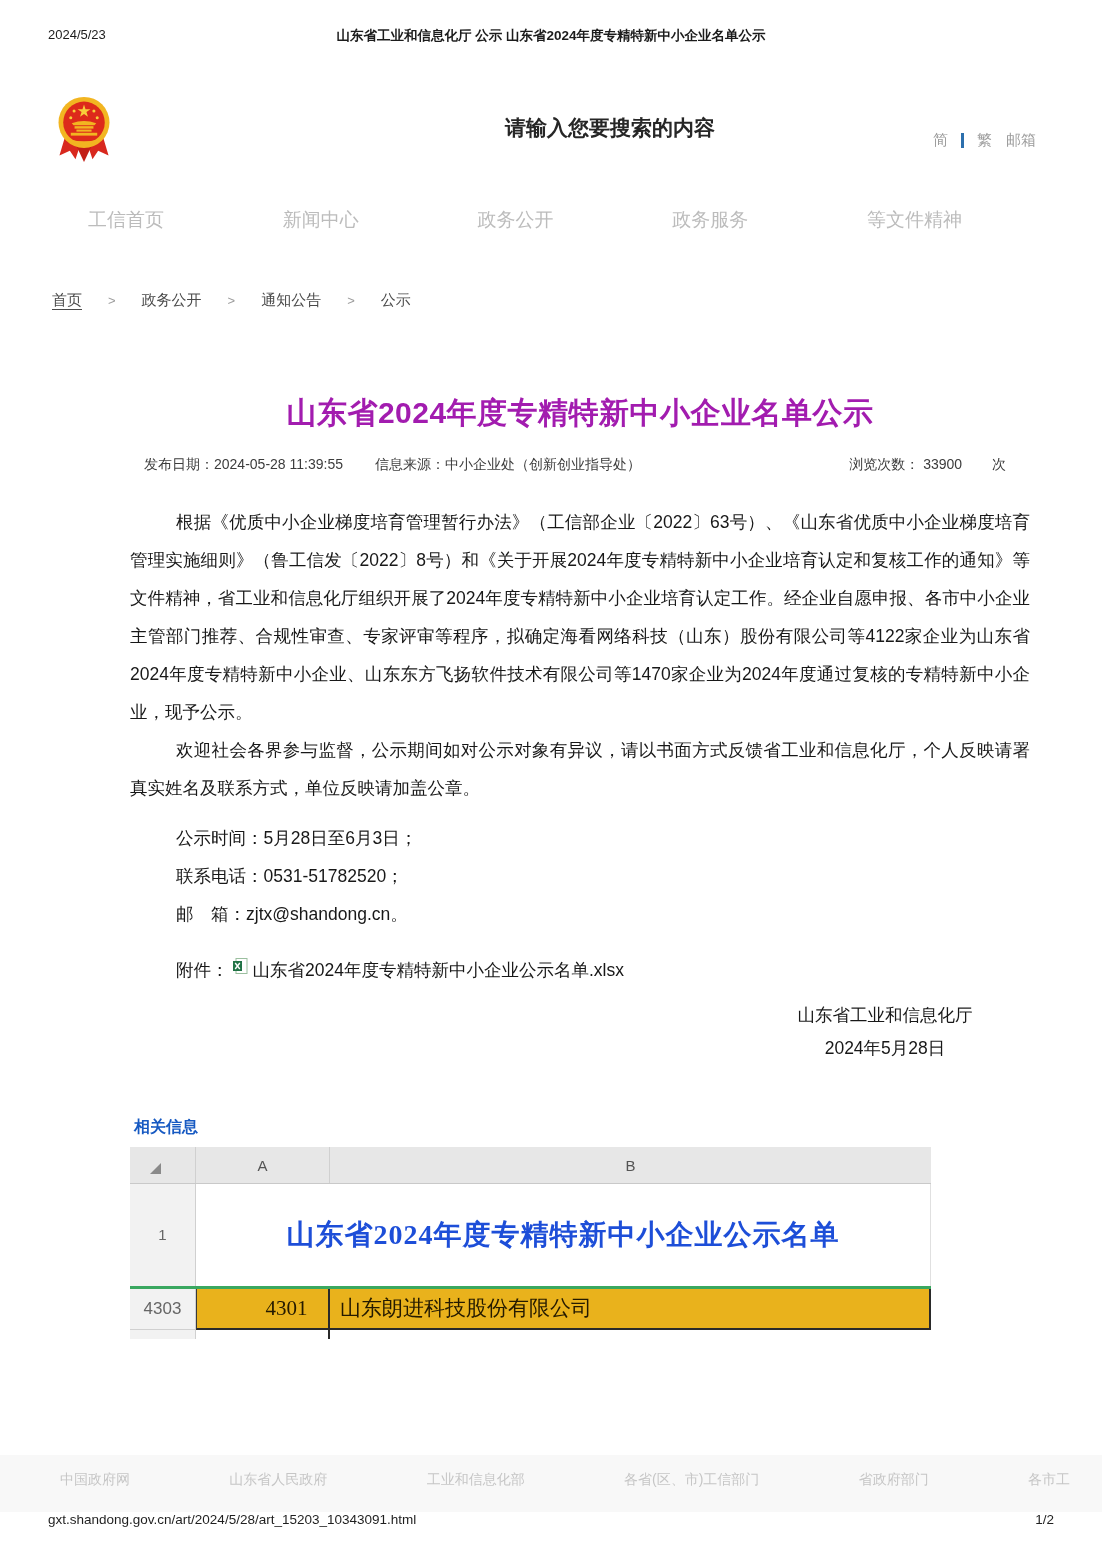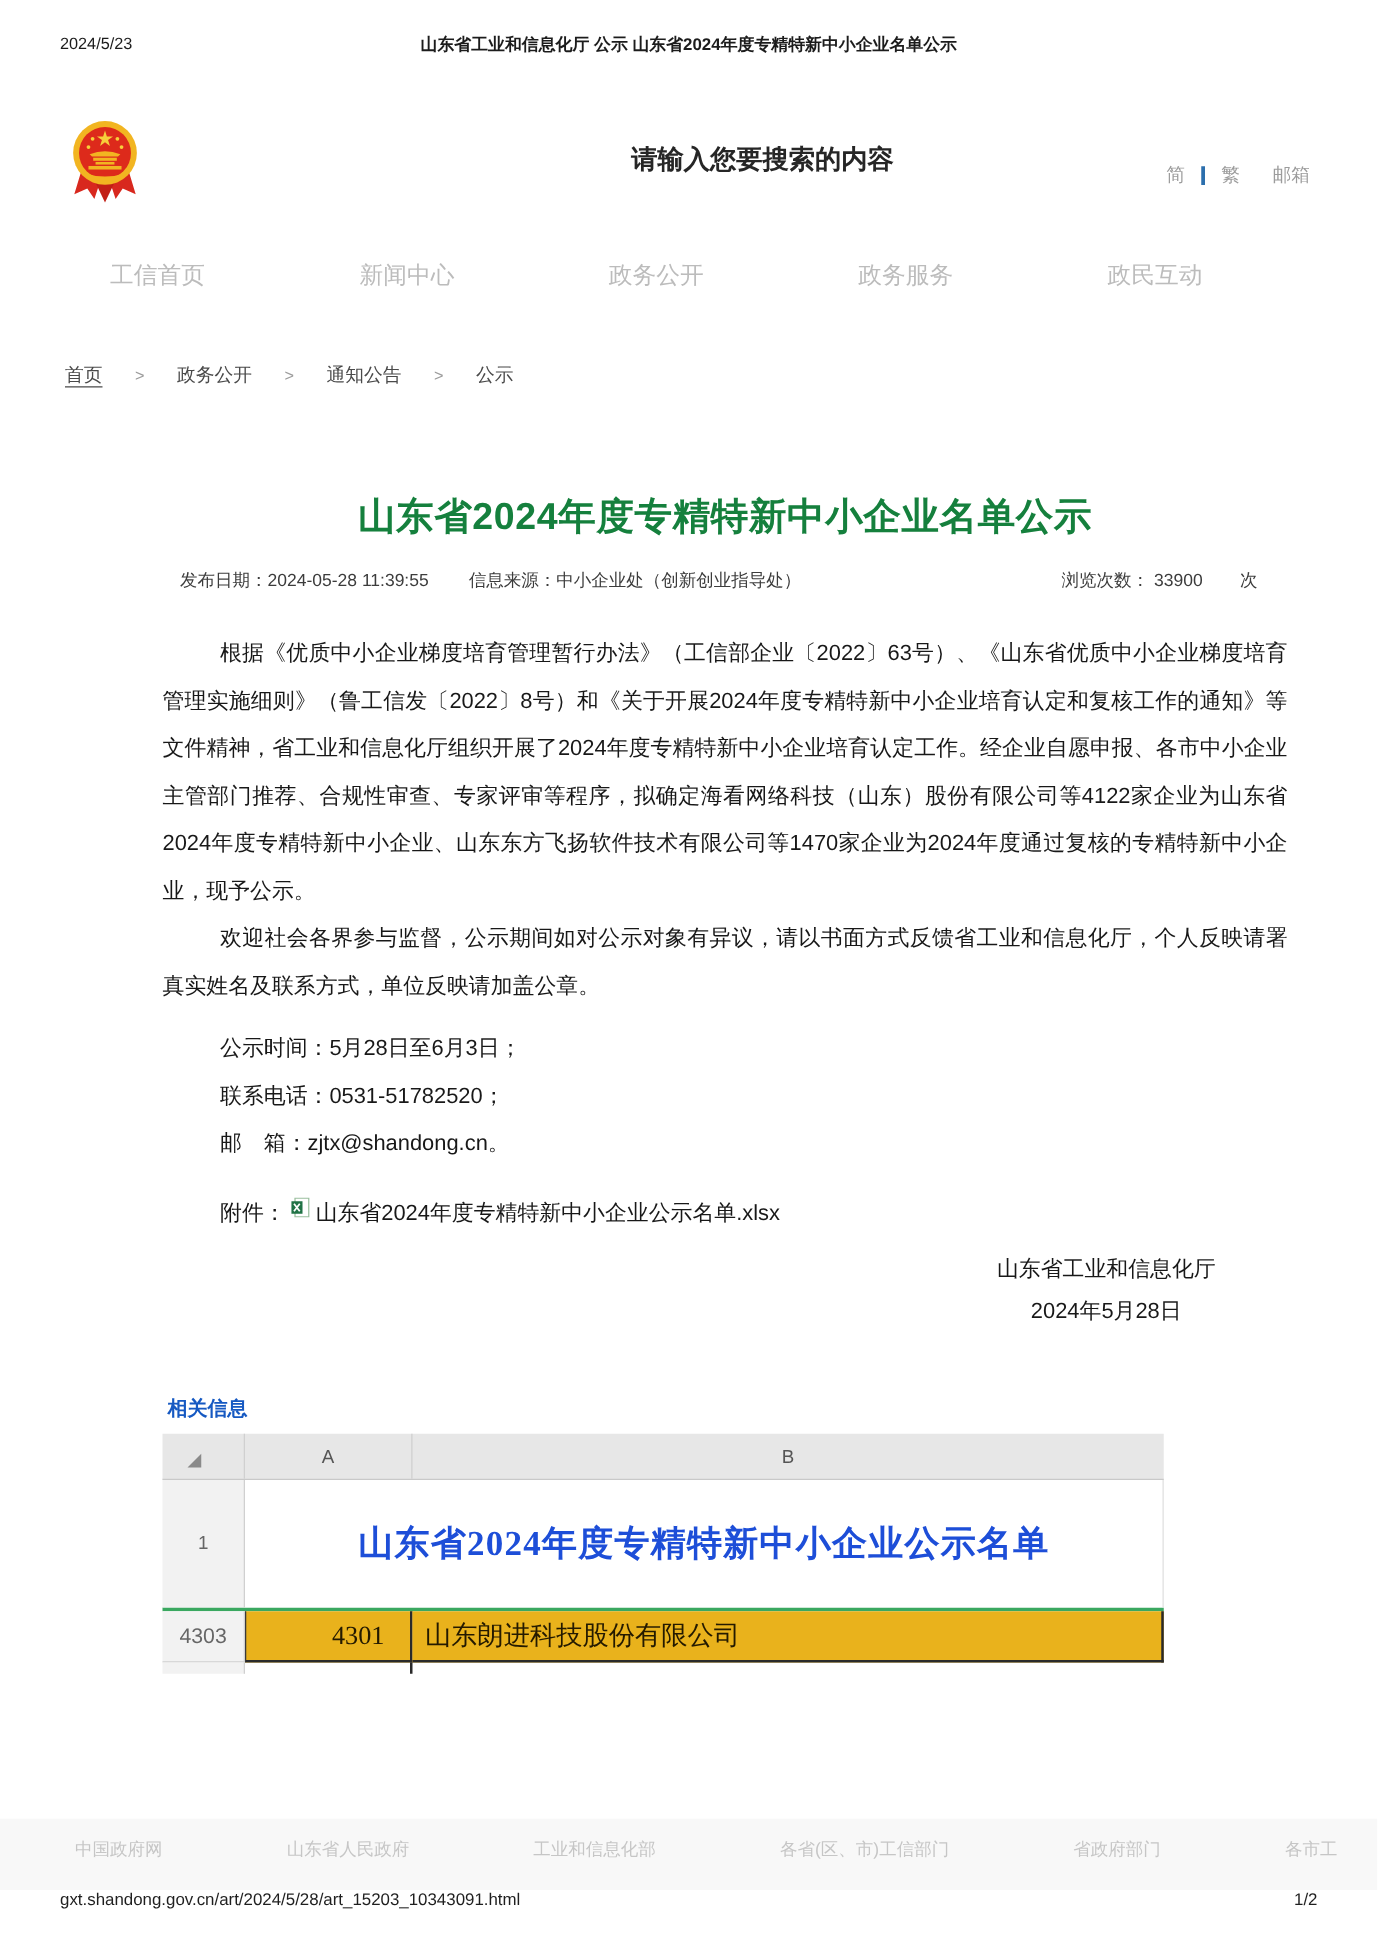--- a/index.html
+++ b/index.html
@@ -17,32 +17,32 @@
   
   .logo { position:absolute; left:55px; top:95px; width:58px; height:68px; }
   .search-input {
     position:absolute; left:440px; top:112px; width:340px; height:32px;
     border:none; outline:none; background:transparent; text-align:center;
     font-size:21px; font-weight:600; color:#262626; font-family:"Liberation Sans", sans-serif;
   }
   .search-input::placeholder { color:#262626; opacity:1; font-weight:600; }
   .lang-switch { position:absolute; left:933px; top:131px; display:flex; align-items:center; font-size:15px; color:#9c9c9c; }
   .lang-switch .sep { display:inline-block; width:3px; height:15px; background:#2c6fad; margin:0 13px; }
-  .lang-switch .mail { margin-left:26px; }
+  .lang-switch .mail { margin-left:14px; }
   
   .nav { position:absolute; left:88px; top:207px; width:874px; display:flex; justify-content:space-between;align-items:flex-end; }
   .nav-item { font-size:19px; color:#bcbcbc; cursor:pointer; }
   
   .breadcrumb { position:absolute; left:52px; top:291px; display:flex; align-items:center; font-size:15px; color:#4a4a4a; }
   .breadcrumb .crumb { margin-right:26px; cursor:pointer; }
   .breadcrumb .crumb.home { text-decoration:underline; text-underline-offset:4px; }
   .breadcrumb .bsep { margin-right:26px; color:#9c9c9c; font-size:13px; }
   
   .article { position:absolute; left:130px; top:0; width:900px; }
-  .art-title { position:absolute; top:393px; width:100%; text-align:center; font-size:30px; font-weight:700; color:#15803d; letter-spacing:.5px; }
+  .art-title { position:absolute; top:393px; width:100%; text-align:center; font-size:30px; font-weight:700; color:#a21caf; letter-spacing:.5px; }
   .art-meta { position:absolute; top:456px; left:14px; right:24px; display:flex; font-size:14px; color:#3c3c3c; }
   .meta-src { margin-left:32px; }
   .meta-views { margin-left:auto; }
   .meta-views .unit { margin-left:26px; }
   .art-body { position:absolute; top:503px; width:100%; font-size:17.5px; line-height:38px; color:#181818; text-align:justify; }
   .art-body p { text-indent:46px; }
   .contact-block { margin-top:12px; }
   .contact-line { padding-left:46px; }
   .attachment-line { margin-top:18px; padding-left:46px; display:flex; align-items:center; }
   .attach-icon { width:15px; height:16px; margin:0 5px 0 4px; flex:0 0 auto; position:relative; top:-4px; }
@@ -110,21 +110,21 @@
     <span class="sep"></span>
     <span>繁</span>
     <span class="mail">邮箱</span>
   </div>
 
   <div class="nav">
     <span class="nav-item">工信首页</span>
     <span class="nav-item">新闻中心</span>
     <span class="nav-item">政务公开</span>
     <span class="nav-item">政务服务</span>
-    <span class="nav-item">政民互动</span>
+    <span class="nav-item">等文件精神</span>
   </div>
 
   <div class="breadcrumb">
     <span class="crumb home">首页</span>
     <span class="bsep">&gt;</span>
     <span class="crumb">政务公开</span>
     <span class="bsep">&gt;</span>
     <span class="crumb">通知公告</span>
     <span class="bsep">&gt;</span>
     <span class="crumb">公示</span>

